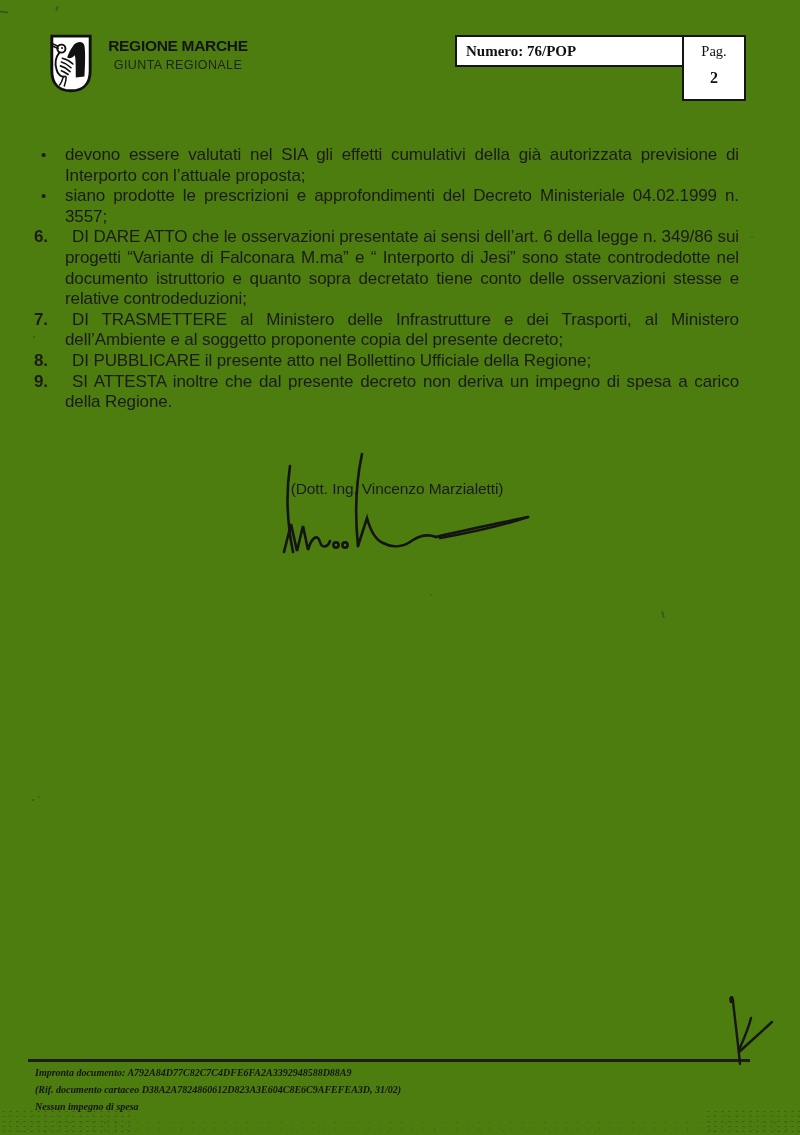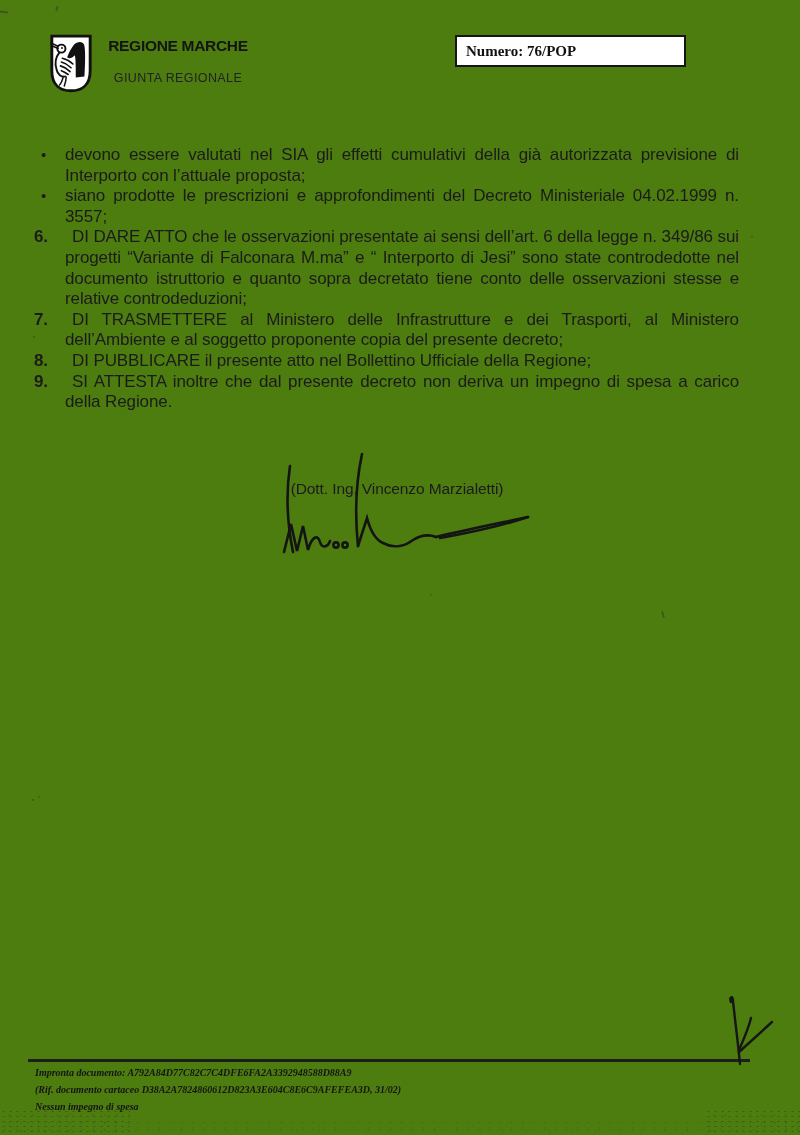--- a/index.html
+++ b/index.html
@@ -6,21 +6,21 @@
   .page{
     position:relative;width:800px;height:1135px;margin:0 auto;
     background:#4d7c0f;overflow:hidden;
     font-family:"Liberation Sans","DejaVu Sans",sans-serif;
     color:#1c1c1c;
   }
   
   .crest{position:absolute;left:48px;top:32px;width:46px;height:62px;}
   .orgblock{position:absolute;left:98px;top:37px;width:160px;text-align:center;}
   .org-name{font-weight:bold;font-size:15.5px;letter-spacing:-0.3px;color:#141414;white-space:nowrap;}
-  .org-sub{font-size:12.5px;letter-spacing:0.4px;color:#222;margin-top:16px;white-space:nowrap;}
+  .org-sub{font-size:12.5px;letter-spacing:0.4px;color:#222;margin-top:3px;white-space:nowrap;}
   .hbox{position:absolute;border:2.5px solid #151515;background:#fff;
         font-family:"Liberation Serif","DejaVu Serif",serif;font-size:15px;color:#111;}
   .box-numero{left:455px;top:35px;width:218px;height:28px;line-height:28px;padding-left:9px;font-weight:bold;}
   .box-data{left:455px;top:70px;width:218px;height:27px;line-height:27px;padding-left:9px;}
   .box-pag{left:682px;top:35px;width:60px;height:62px;text-align:center;}
   .pag-label{margin-top:6px;font-size:14.5px;}
   .pag-num{margin-top:9px;font-weight:bold;font-size:16px;}
   
   .bodytext{
     position:absolute;left:65px;top:145px;width:674px;
@@ -77,20 +77,24 @@
     <path d="M15,27 C19,28 23,30 26,33 M14,31 C18,32 21,34 24,37 M13,35 C17,36 20,38 23,41 M14,40 C17,41 19,42.5 21,44" fill="none" stroke="#111" stroke-width="1.7" stroke-linecap="round"></path>
     <path d="M16,46 C15,50 14,53 12,55 M19,46.5 C19,50 18,53 17,56" fill="none" stroke="#111" stroke-width="1.6" stroke-linecap="round"></path>
   </svg>
 
   <div class="orgblock">
     <div class="org-name">REGIONE MARCHE</div>
     <div class="org-sub">GIUNTA REGIONALE</div>
   </div>
 
   <div class="hbox box-numero">Numero: 76/POP</div>
+  <div class="hbox box-pag">
+    <div class="pag-label">Pag.</div>
+    <div class="pag-num">2</div>
+  </div>
 
   <div class="bodytext">
     <div id="decree-list">
         <div class="li">
           <span class="marker dot">•</span>
           <p class="ptext"><span>devono essere valutati nel SIA gli effetti cumulativi della già autorizzata previsione di Interporto con l’attuale proposta;</span></p>
         </div>
         <div class="li">
           <span class="marker dot">•</span>
           <p class="ptext"><span>siano prodotte le prescrizioni e approfondimenti del Decreto Ministeriale 04.02.1999 n. 3557;</span></p>

